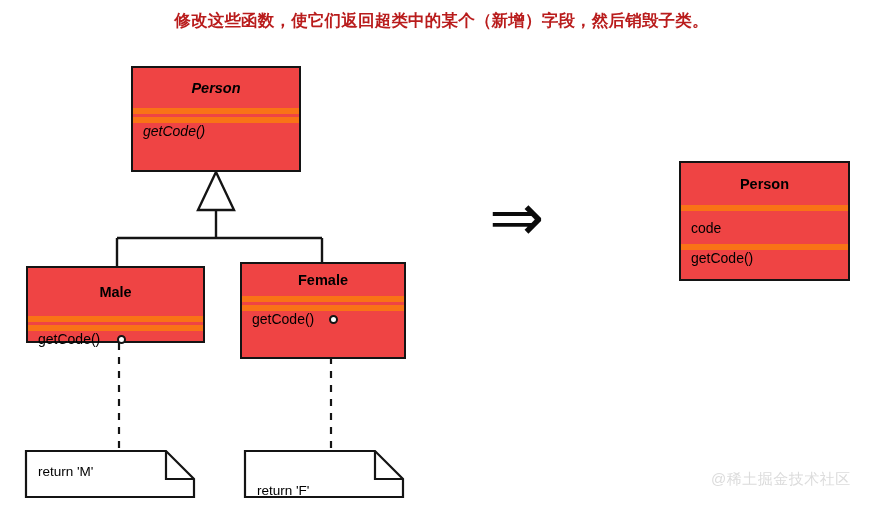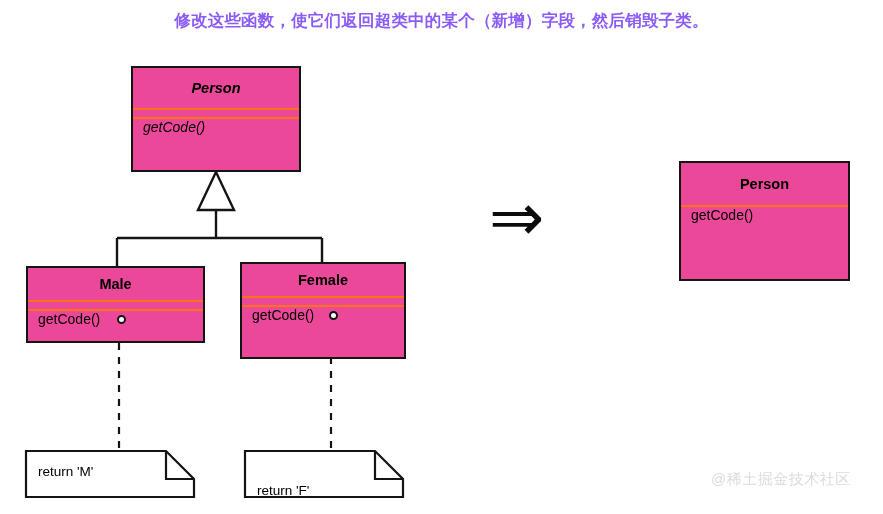--- a/index.html
+++ b/index.html
@@ -23,38 +23,38 @@
   }
   .caption {
     position: absolute;
     left: 0;
     top: 10px;
     width: 883px;
     text-align: center;
     font-size: 16.5px;
     font-weight: bold;
     letter-spacing: 0.2px;
-    color: #8b5cf6;
+    color: #b91c1c;
     white-space: nowrap;
   }
   
   .uml-box {
     position: absolute;
     box-sizing: border-box;
     border: 2px solid #141414;
-    background: #ec4899;
+    background: #ef4444;
   }
   .uml-compartment {
     box-sizing: border-box;
     display: flex;
     align-items: center;
     position: relative;
   }
   .uml-compartment + .uml-compartment {
-    border-top: 2px solid #f97316;
+    border-top: 6px solid #f97316;
   }
   .comp-title {
     justify-content: center;
     font-weight: bold;
     font-size: 14.5px;
   }
   .comp-title.abstract {
     font-style: italic;
   }
   .comp-body {
@@ -149,21 +149,21 @@
   <div class="uml-compartment comp-title abstract" style="height:40px;">
     <span>Person</span>
   </div>
   <div class="uml-compartment comp-empty"></div>
   <div class="uml-compartment comp-body abstract" style="flex:1;">
     <span>getCode()</span>
   </div>
 </div>
 
 <div class="uml-box" style="left:26px; top:266px; width:179px; height:77px;">
-  <div class="uml-compartment comp-title" style="height:32px;">
+  <div class="uml-compartment comp-title" style="height:48px;">
     <span>Male</span>
   </div>
   <div class="uml-compartment comp-empty"></div>
   <div class="uml-compartment comp-body" style="flex:1;">
     <span>getCode()</span>
     <span class="anchor-dot" style="left:89px; top:50%; margin-top:-4.5px;"></span>
   </div>
 </div>
 
 <div class="uml-box" style="left:240px; top:262px; width:166px; height:97px;">
@@ -186,18 +186,21 @@
 </div>
 
 <div class="big-arrow" style="left:489px; top:185px;">
   <span>⇒</span>
 </div>
 
 <div class="uml-box" style="left:679px; top:161px; width:171px; height:120px;">
   <div class="uml-compartment comp-title" style="height:42px;">
     <span>Person</span>
   </div>
+  <div class="uml-compartment comp-body" style="height:39px;">
+    <span>code</span>
+  </div>
   <div class="uml-compartment comp-body" style="flex:1;">
     <span>getCode()</span>
   </div>
 </div>
 
 <div class="watermark" style="left:711px; top:470px;">@稀土掘金技术社区</div>
 
 </body></html>

